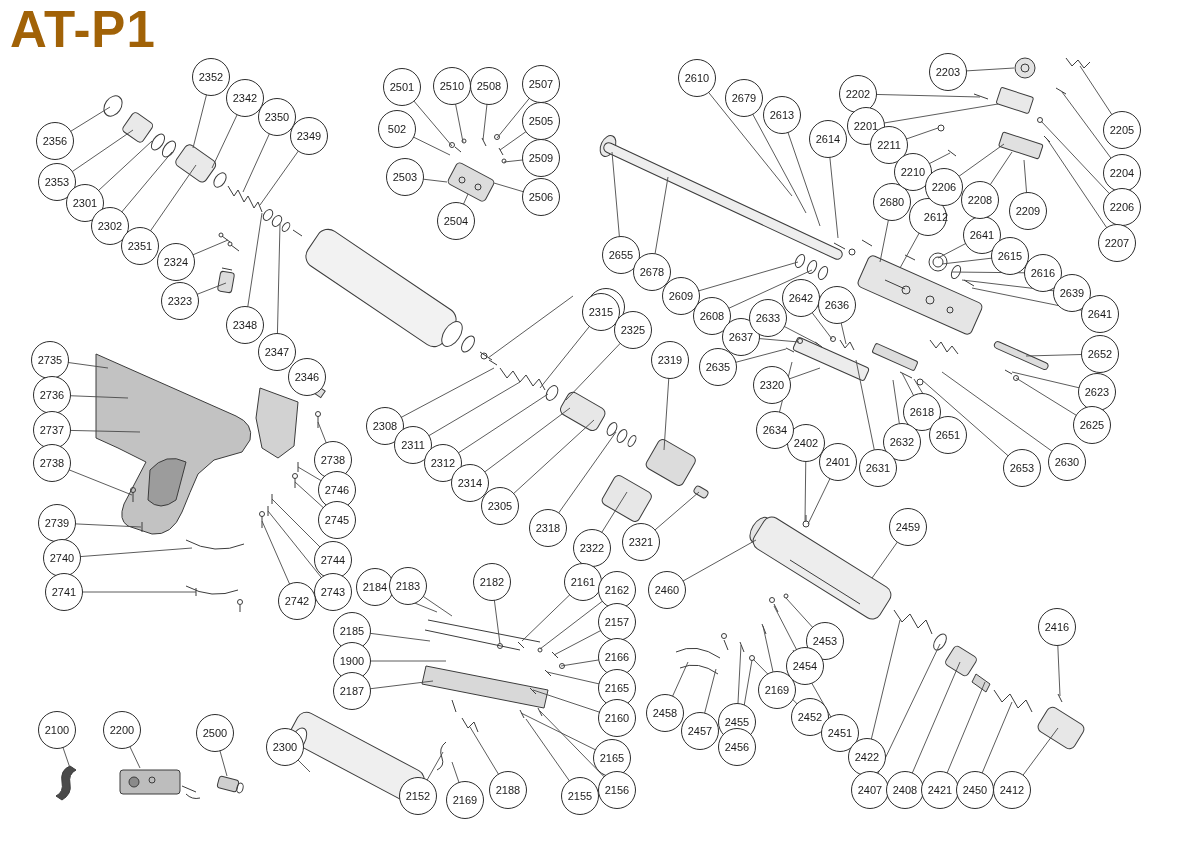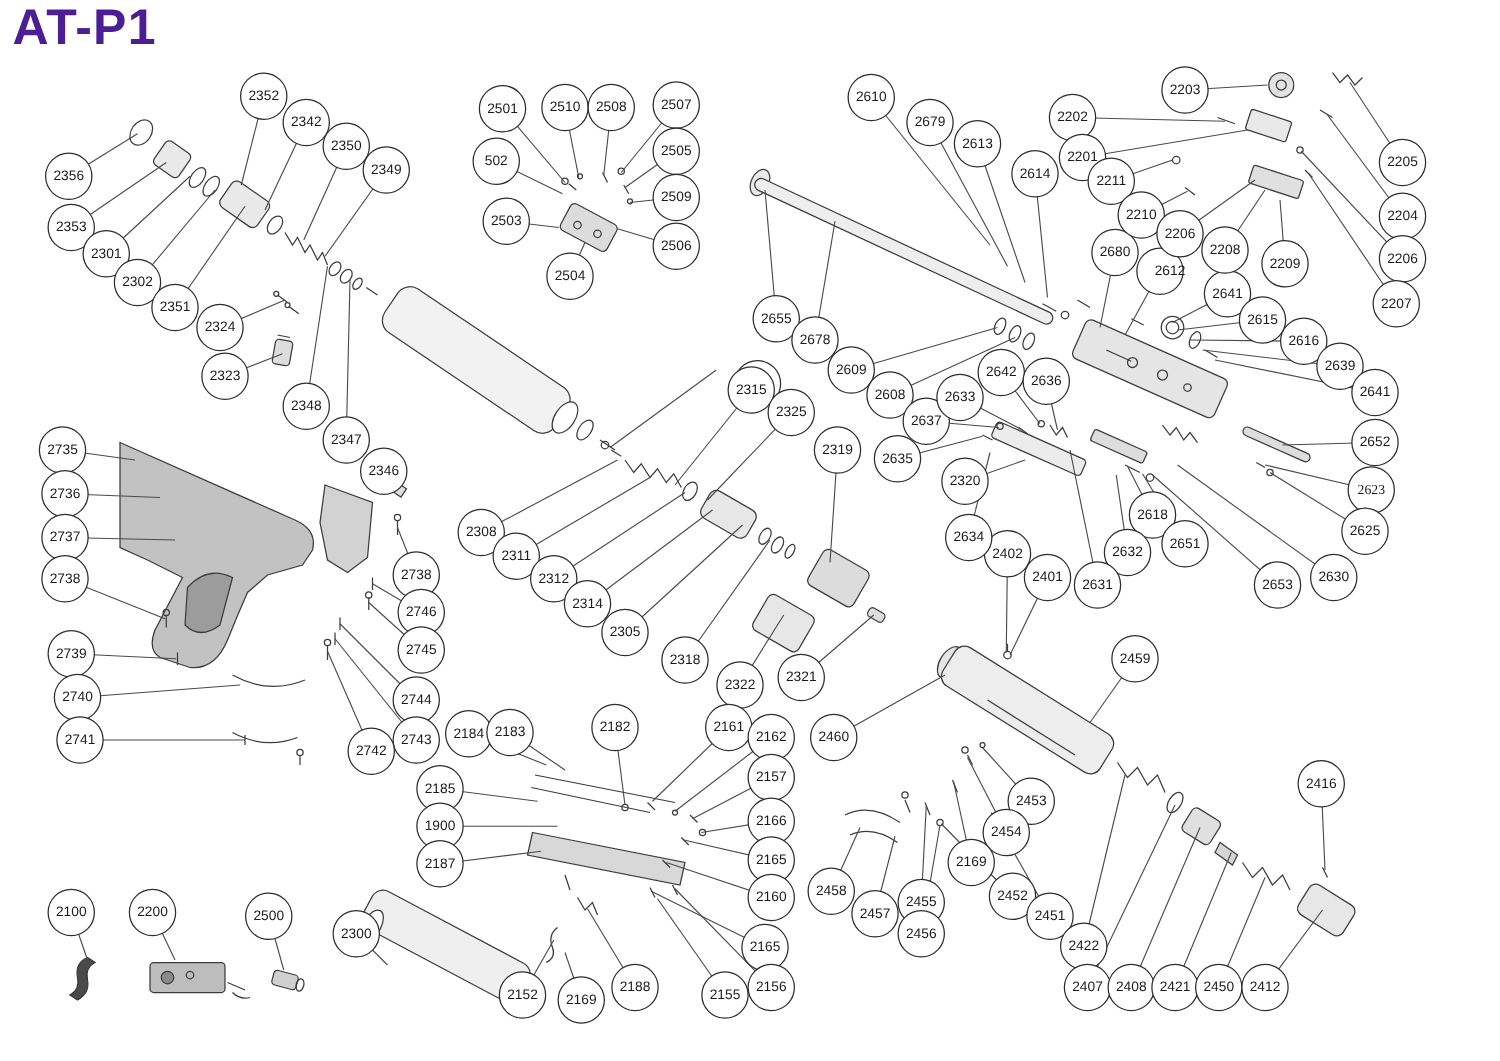--- a/index.html
+++ b/index.html
@@ -4,22 +4,22 @@
 <style>
   html,body{margin:0;padding:0;background:#ffffff;}
   .canvas{position:relative;width:1200px;height:849px;background:#fff;overflow:hidden;
           font-family:"Liberation Sans",sans-serif;}
   #diagram-svg{position:absolute;left:0;top:0;}
   #balloons{position:absolute;left:0;top:0;width:100%;height:100%;}
   .balloon{position:absolute;width:38px;height:38px;box-sizing:border-box;
            border:1.4px solid #2d2d2d;border-radius:50%;background:#fff;
            display:flex;align-items:center;justify-content:center;
            font-size:11px;color:#1b1b1b;cursor:pointer;}
-  .title{position:absolute;left:10px;top:0px;margin:0;font-size:40px;font-weight:bold;
-         color:#4c1d95;letter-spacing:1px;}
+  .title{position:absolute;left:10px;top:0px;margin:0;font-size:51px;font-weight:bold;
+         color:#a16207;letter-spacing:1px;}
   .logo{position:absolute;right:8px;top:4px;display:flex;align-items:flex-start;gap:3px;}
   .logo-text{font-size:42px;font-weight:bold;letter-spacing:-1px;line-height:1.05;}
   .logo-brand{color:#e8342b;}
   .logo-tld{color:#171717;}
   #leaders line{stroke:#4a4a4a;stroke-width:0.9;}
 </style>
 </head>
 <body>
 
 <div class="canvas">
@@ -386,21 +386,21 @@
       <div class="balloon" style="left: 662px; top: 277px;">2609</div>
       <div class="balloon" style="left: 693px; top: 297px;">2608</div>
       <div class="balloon" style="left: 873px; top: 183px;">2680</div>
       <div class="balloon" style="left: 909px; top: 198px; padding-left: 16px;">2612</div>
       <div class="balloon" style="left: 963px; top: 216px;">2641</div>
       <div class="balloon" style="left: 991px; top: 237px;">2615</div>
       <div class="balloon" style="left: 1024px; top: 254px;">2616</div>
       <div class="balloon" style="left: 1053px; top: 274px;">2639</div>
       <div class="balloon" style="left: 1081px; top: 295px;">2641</div>
       <div class="balloon" style="left: 1081px; top: 335px;">2652</div>
-      <div class="balloon" style="left: 1078px; top: 373px; font-family: Liberation Serif, serif;">2623</div>
+      <div class="balloon" style="left: 1078px; top: 373px;">2623</div>
       <div class="balloon" style="left: 1073px; top: 406px;">2625</div>
       <div class="balloon" style="left: 1048px; top: 443px;">2630</div>
       <div class="balloon" style="left: 1003px; top: 449px;">2653</div>
       <div class="balloon" style="left: 903px; top: 393px;">2618</div>
       <div class="balloon" style="left: 929px; top: 416px;">2651</div>
       <div class="balloon" style="left: 883px; top: 423px;">2632</div>
       <div class="balloon" style="left: 859px; top: 449px;">2631</div>
       <div class="balloon" style="left: 819px; top: 443px;">2401</div>
       <div class="balloon" style="left: 787px; top: 424px;">2402</div>
       <div class="balloon" style="left: 756px; top: 411px;">2634</div>

